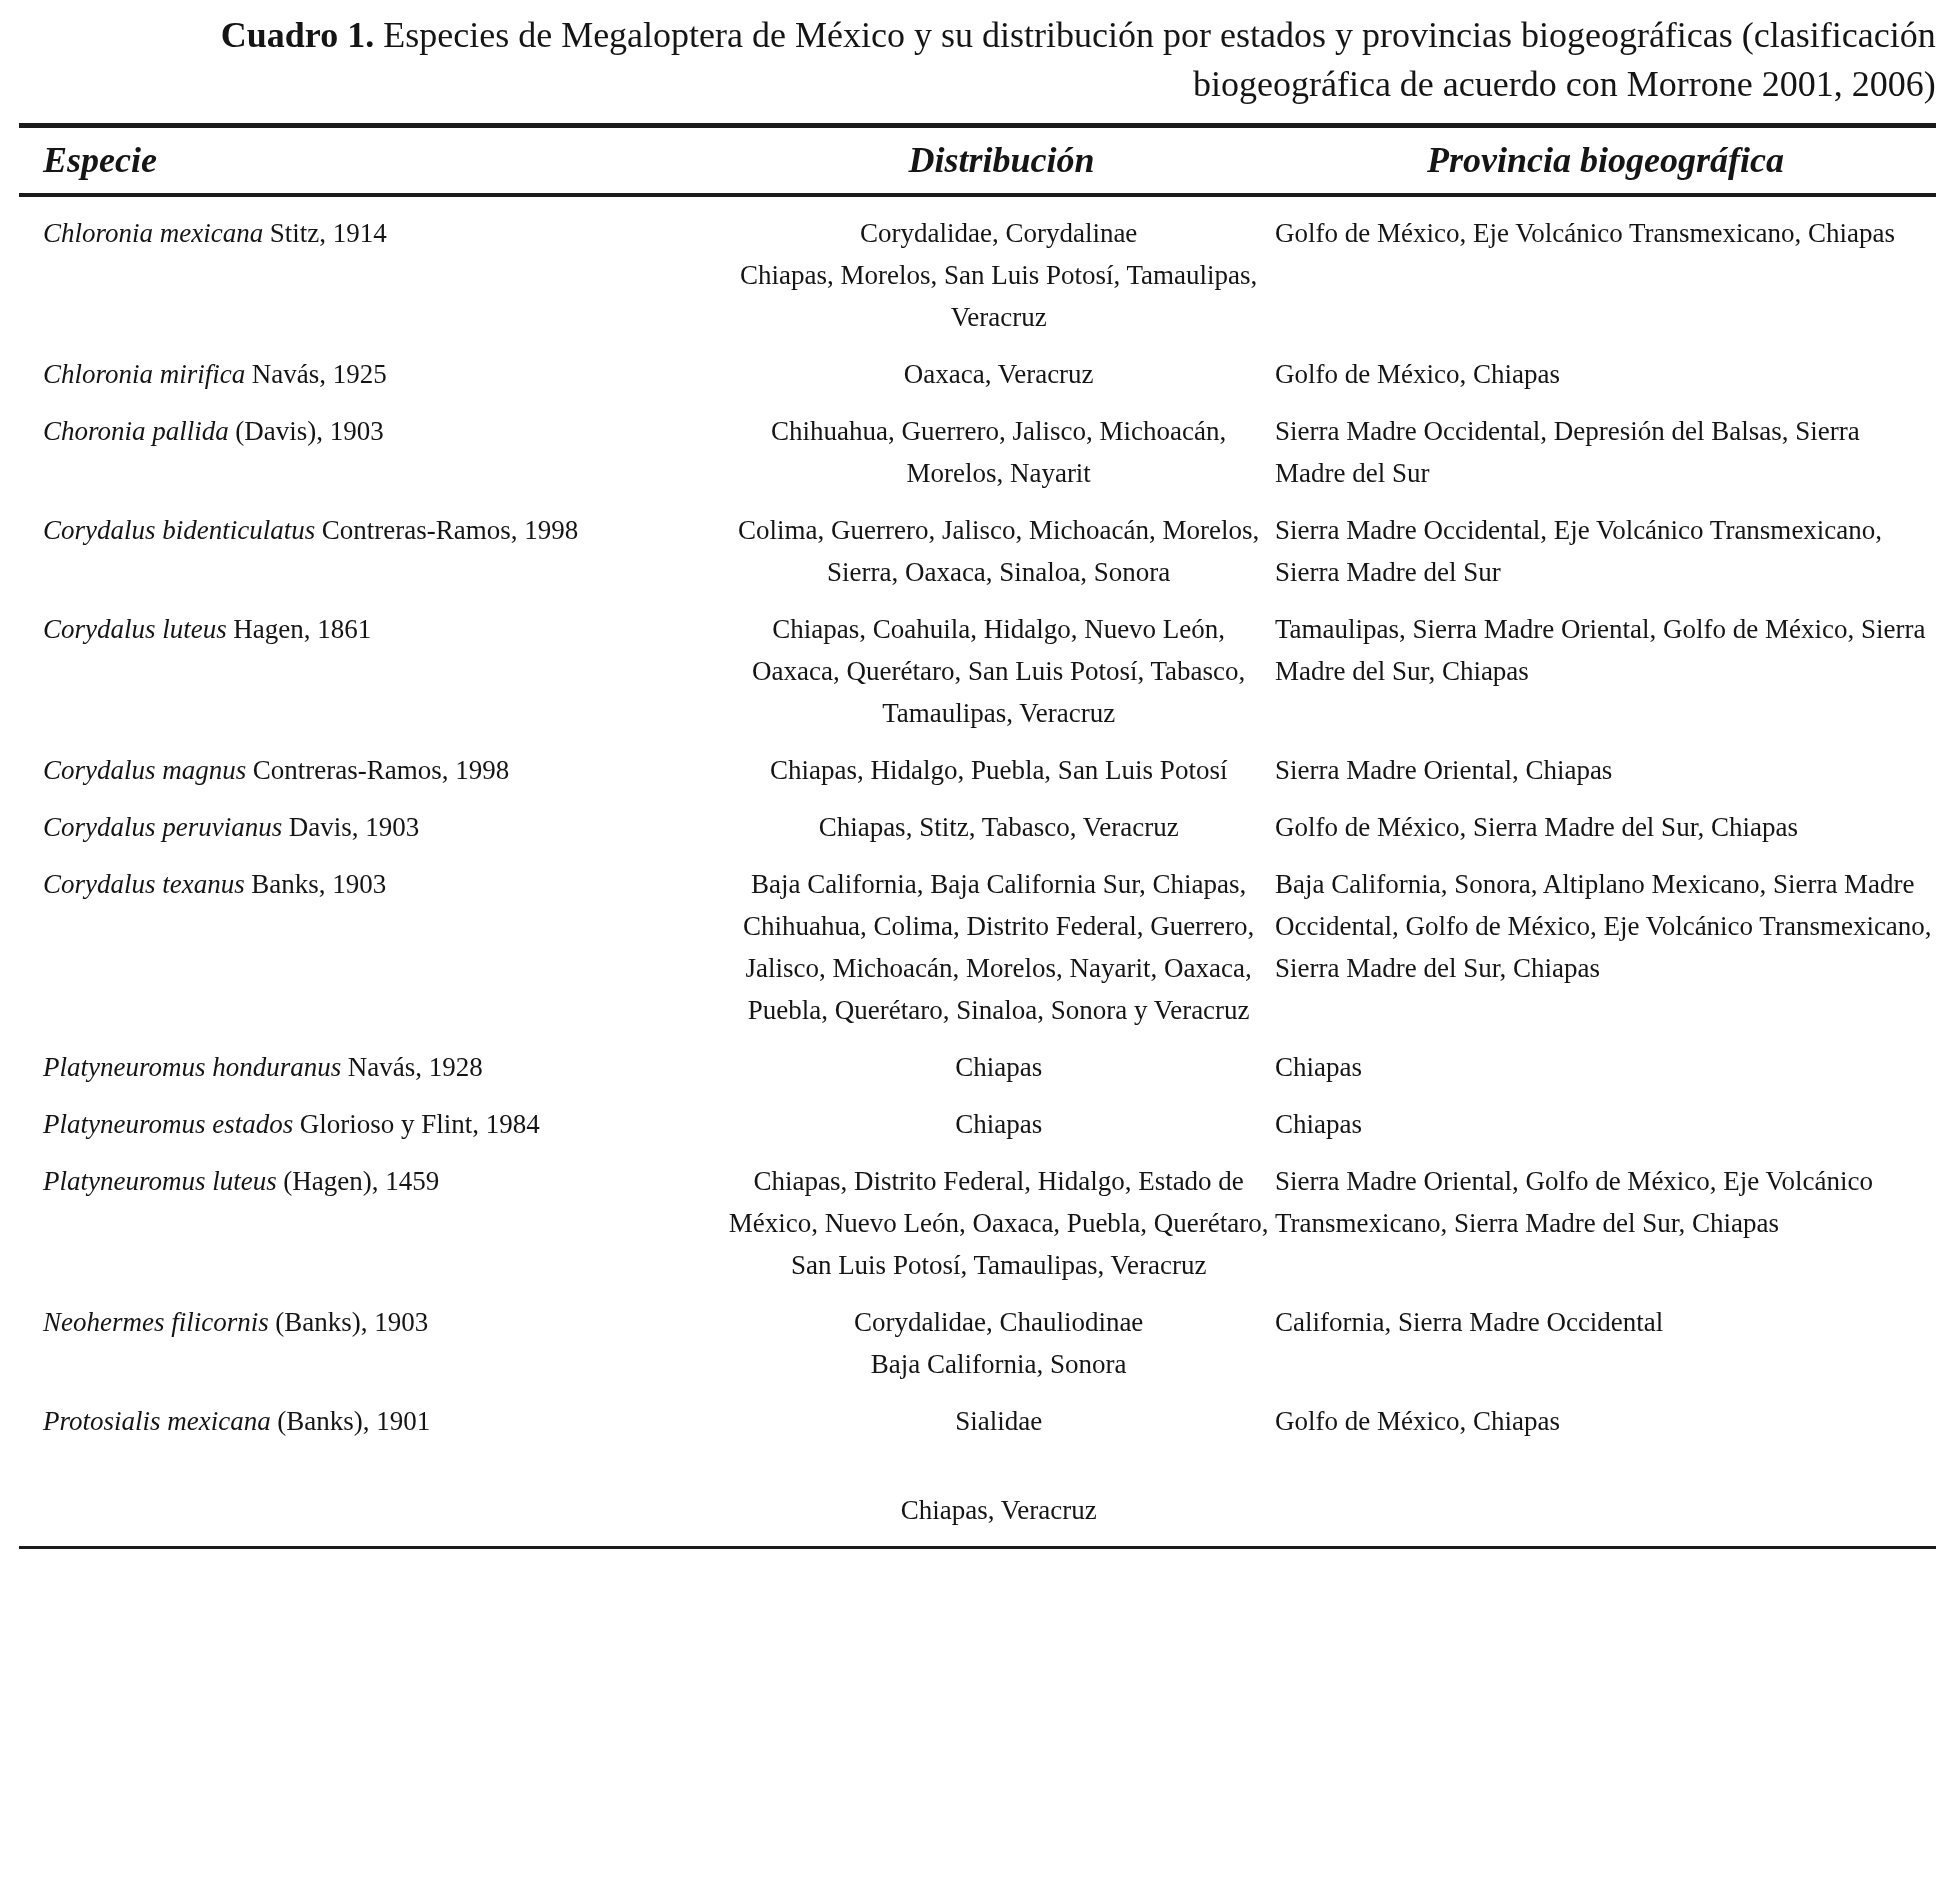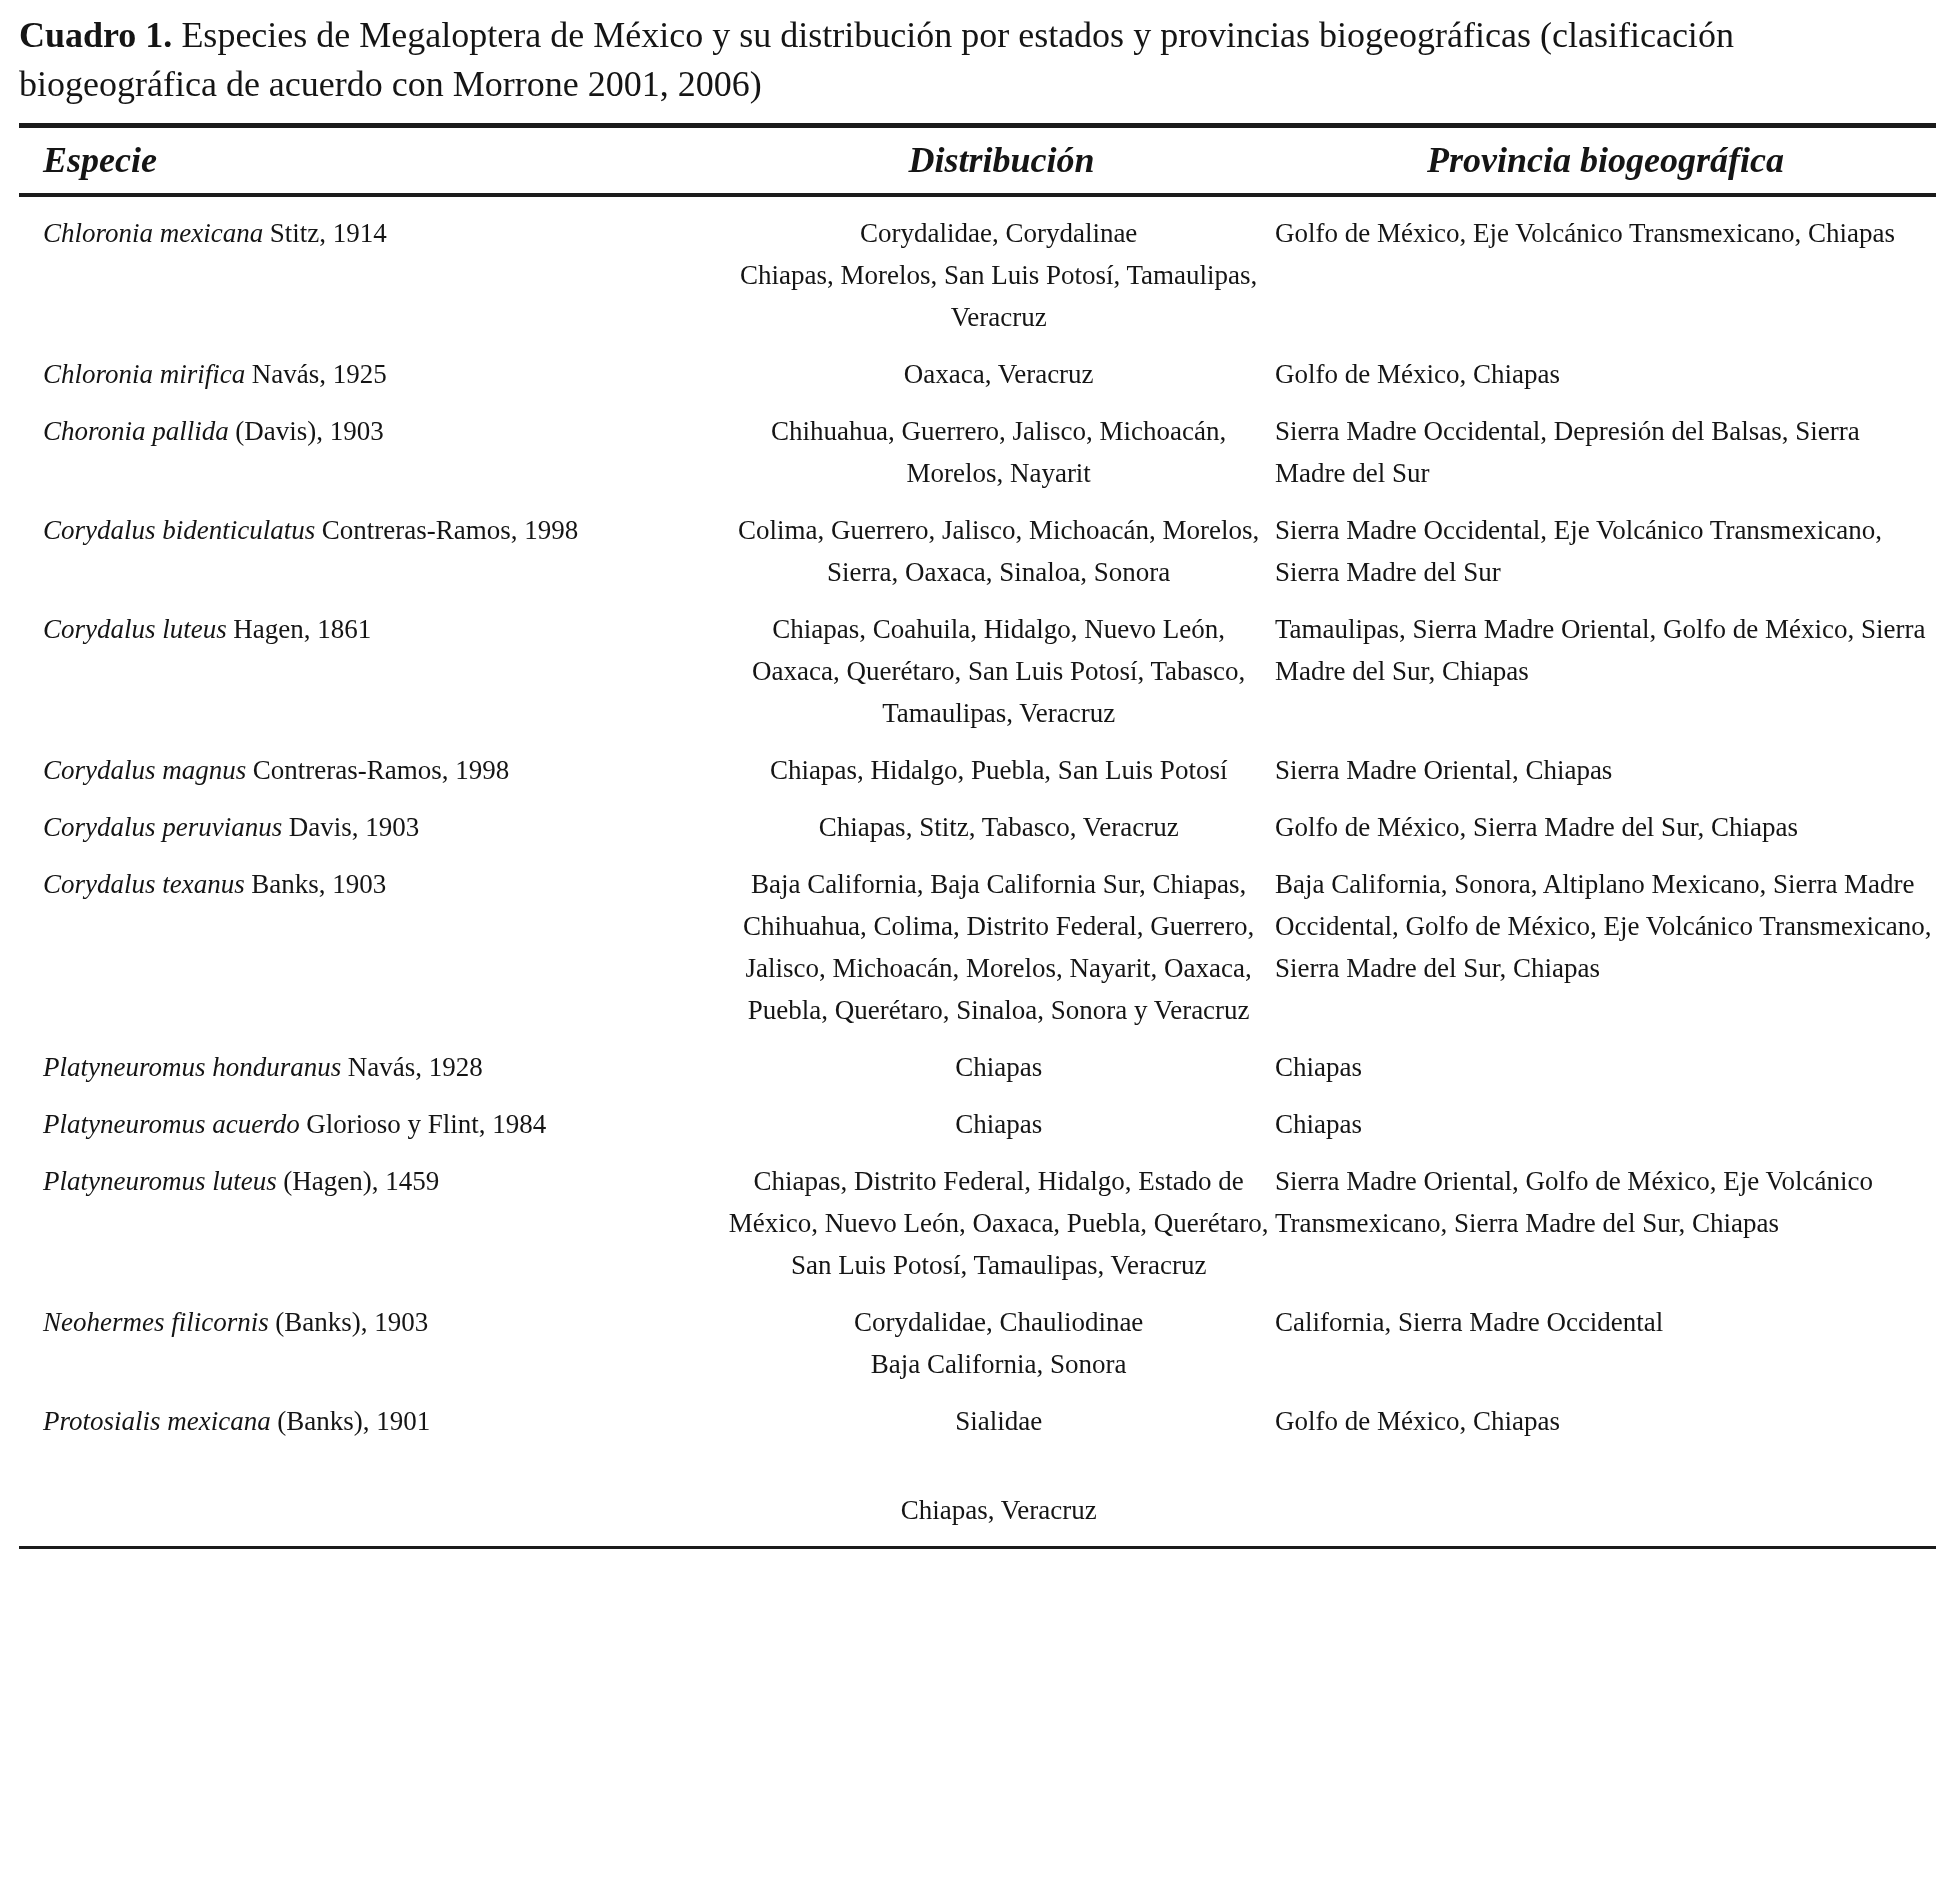--- a/index.html
+++ b/index.html
@@ -14,20 +14,21 @@
     font-family: "Liberation Serif", "DejaVu Serif", serif;
     color: #151515;
   }
   .wrap {
     padding: 9.5px 14.3px 0 19px;
   }
   .caption {
     font-size: 36px;
     line-height: 1.36;
     margin: 1.9px 0 13.3px 0;
+    text-align: right;
   }
   .caption b { font-weight: bold; }
   table.tbl {
     width: 1916px;
     table-layout: fixed;
     border-collapse: collapse;
     border-top: 5.7px solid #1b1b1b;
     border-bottom: 3.8px solid #1b1b1b;
   }
   col.c1 { width: 709px; }
@@ -136,21 +137,21 @@
         <td class="c3">Baja California, Sonora, Altiplano Mexicano, Sierra Madre Occidental, Golfo de México, Eje Volcánico Transmexicano, Sierra Madre del Sur, Chiapas</td>
       </tr>
       <tr>
         <td class="c1"><span class="sp">Platyneuromus honduranus</span><span class="au">Navás, 1928</span></td>
         <td class="c2">
             <div>Chiapas</div>
           </td>
         <td class="c3">Chiapas</td>
       </tr>
       <tr>
-        <td class="c1"><span class="sp">Platyneuromus acuerdo</span><span class="au">Glorioso y Flint, 1984</span></td>
+        <td class="c1"><span class="sp">Platyneuromus estados</span><span class="au">Glorioso y Flint, 1984</span></td>
         <td class="c2">
             <div>Chiapas</div>
           </td>
         <td class="c3">Chiapas</td>
       </tr>
       <tr>
         <td class="c1"><span class="sp">Platyneuromus luteus</span><span class="au">(Hagen), 1459</span></td>
         <td class="c2">
             <div>Chiapas, Distrito Federal, Hidalgo, Estado de México, Nuevo León, Oaxaca, Puebla, Querétaro, San Luis Potosí, Tamaulipas, Veracruz</div>
           </td>

